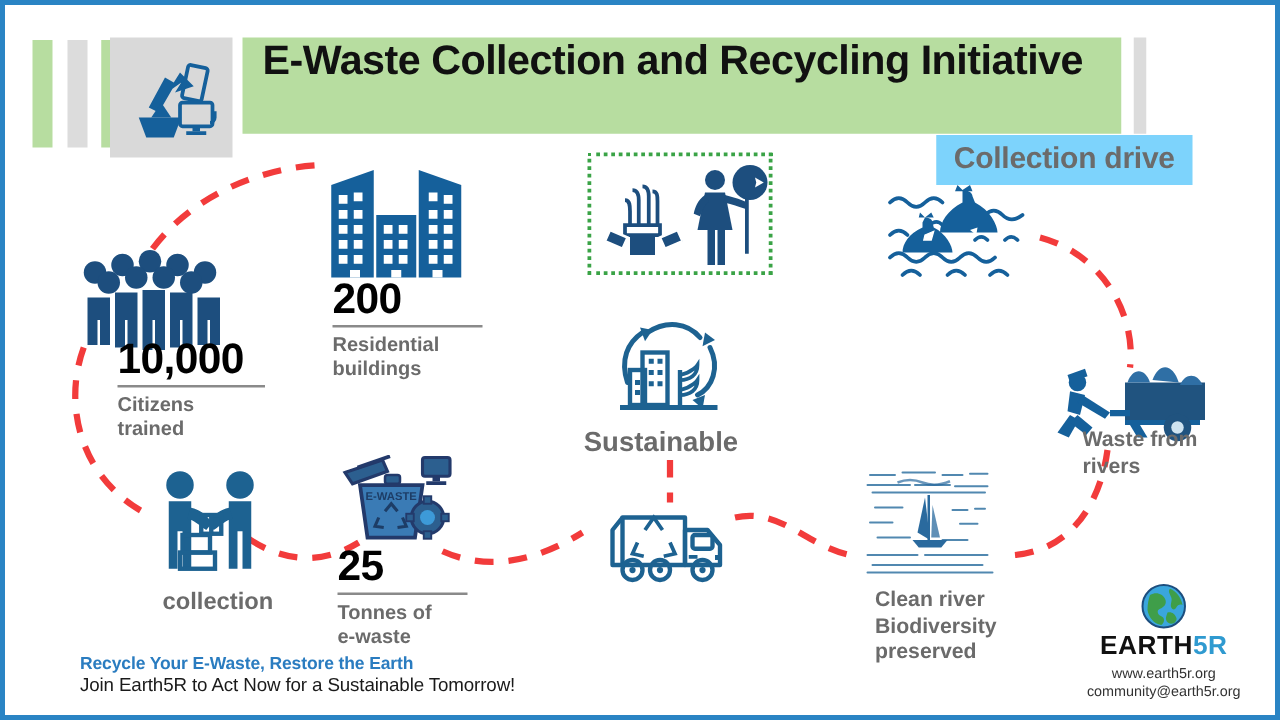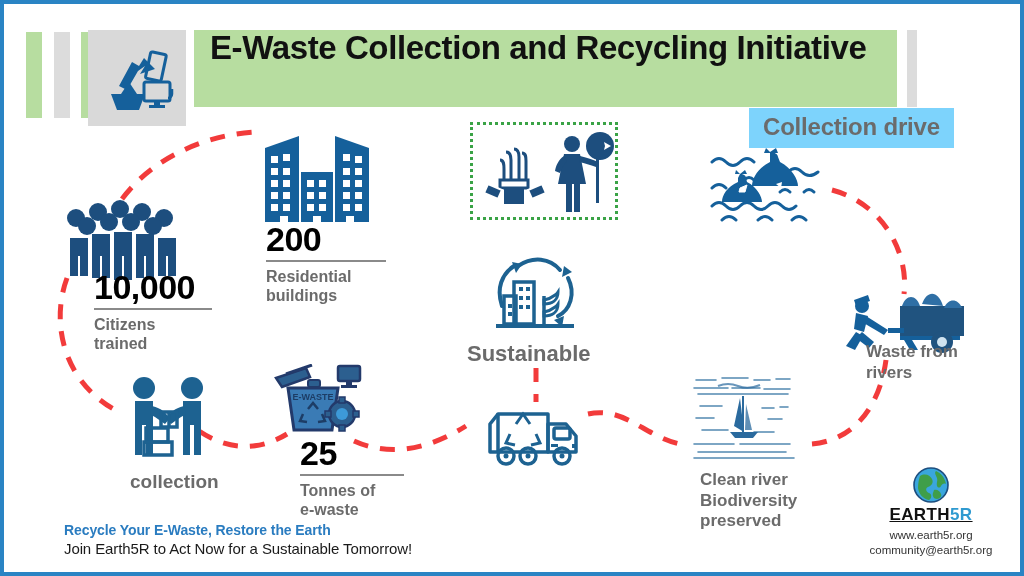--- a/index.html
+++ b/index.html
@@ -70,23 +70,22 @@
   .foot-1{
     position:absolute;left:60px;top:518px;
     font-size:14px;font-weight:bold;color:#2a7cc0;letter-spacing:-0.1px;
   }
   .foot-2{
     position:absolute;left:60px;top:536px;
     font-size:15px;color:#1a1a1a;letter-spacing:-0.1px;
   }
   .brand-wrap{position:absolute;left:852px;top:462px;width:150px;text-align:center;}
   .brand-name{
-    font-size:17px;font-weight:bold;color:#111111;letter-spacing:0.4px;
+    font-size:21px;font-weight:bold;color:#111111;letter-spacing:0.4px;
     margin-top:1px;
-    text-decoration:underline;
   }
   .brand-name .five{color:#2f9ad0;}
   .brand-lines{
     font-size:11.5px;color:#333333;line-height:1.32;margin-top:3px;
   }
 
   
   .dot-box{
     position:absolute;left:466px;top:118px;width:148px;height:98px;
     border:3px dotted #3aa346;
@@ -274,21 +273,21 @@
       <circle cx="70" cy="50" r="13" fill="#2c5f8f" stroke="#233a6b" stroke-width="2.5"></circle>
       <circle cx="70" cy="50" r="6" fill="#3d9ad8"></circle>
       <g fill="#2c5f8f" stroke="#233a6b" stroke-width="1.5">
         <rect x="67" y="33" width="6" height="6"></rect>
           <rect x="67" y="61" width="6" height="6"></rect>
         <rect x="53" y="47" width="6" height="6"></rect>
           <rect x="81" y="47" width="6" height="6"></rect>
       </g>
     </svg>
   </div>
-  <div class="abs" style="left:296px;top:432px;width:104px;">
+  <div class="abs" style="left:266px;top:432px;width:104px;">
     <div class="stat-num">25</div>
     <div class="stat-rule"></div>
     <div class="stat-label">
       <div>Tonnes of</div>
       <div>e-waste</div>
     </div>
   </div>
 
   <div class="dot-box"></div>
   <div class="abs" style="left:480px;top:140px;">

